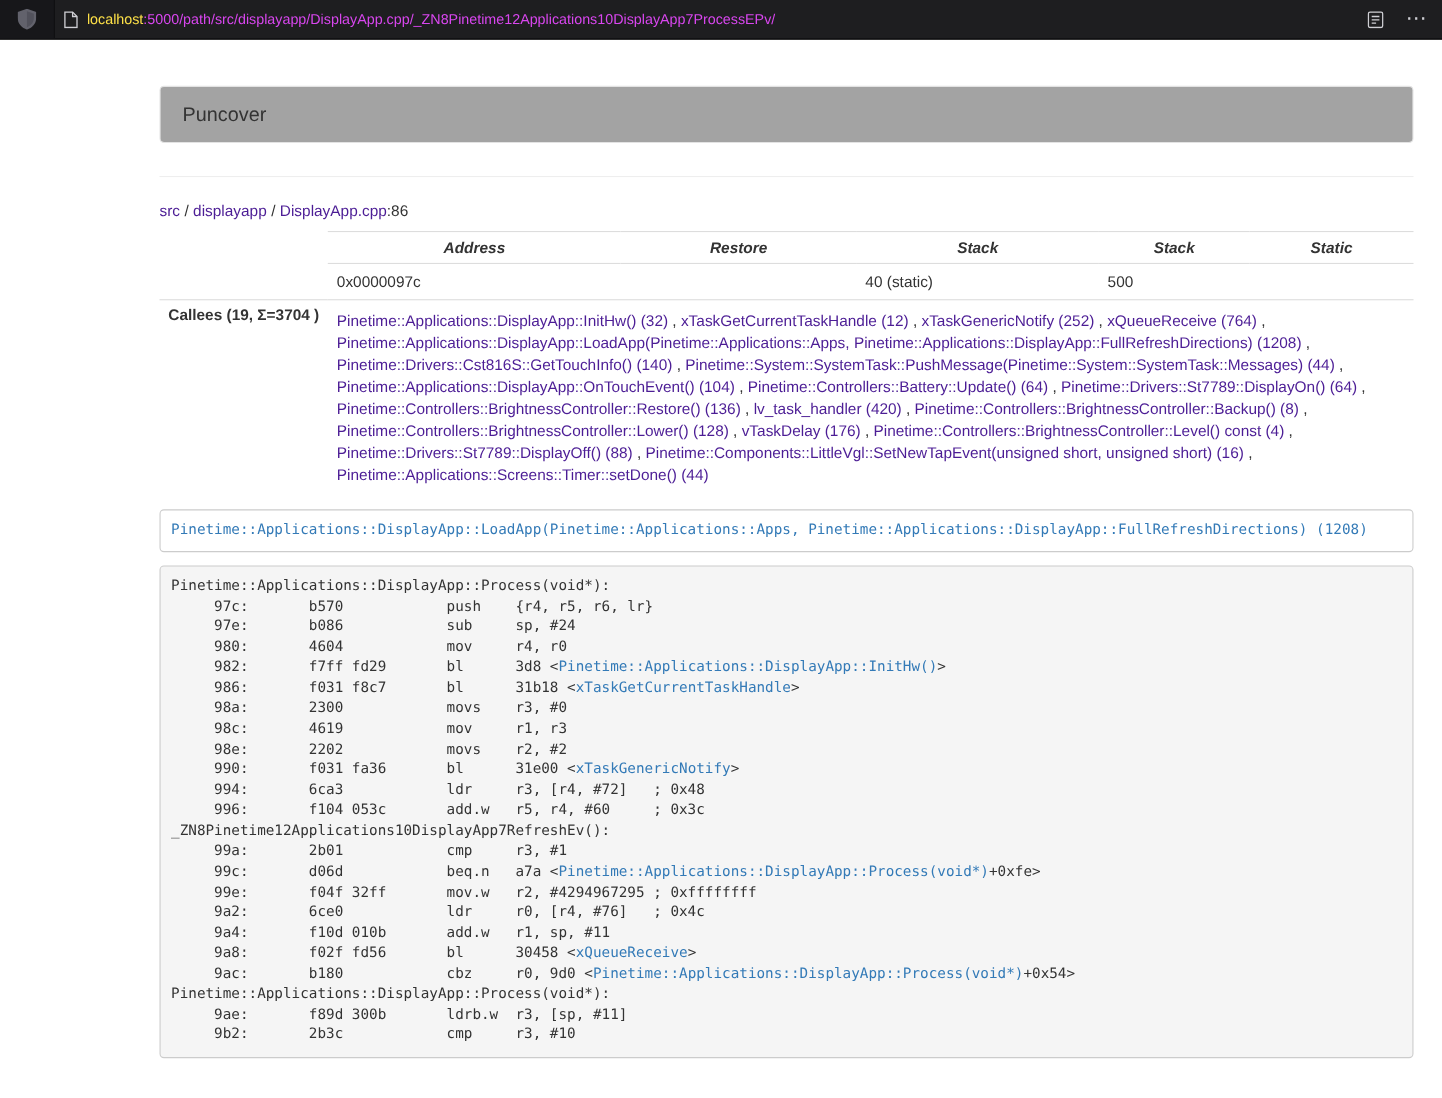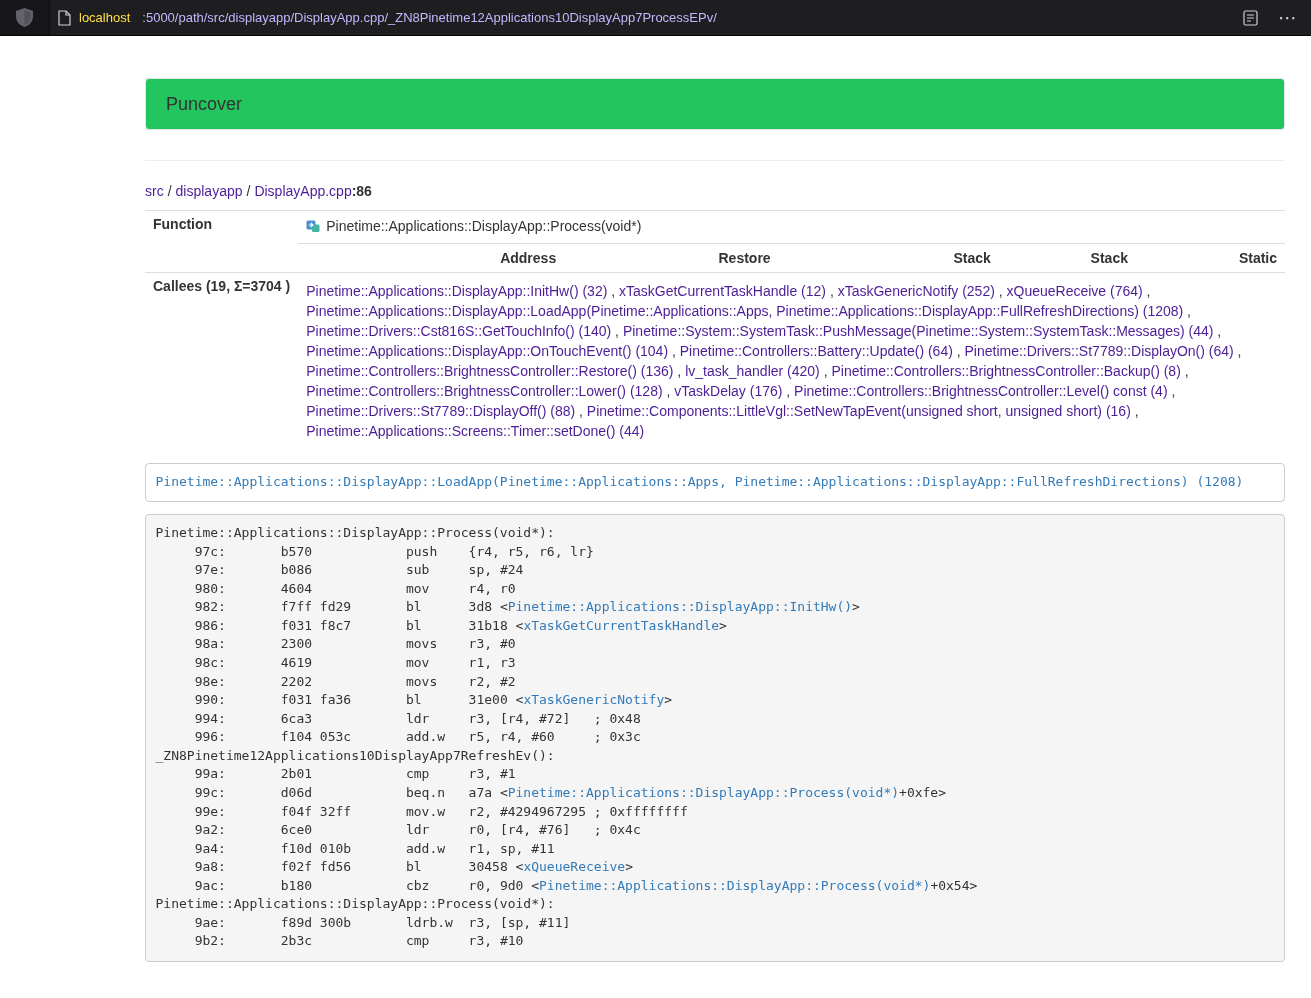--- a/index.html
+++ b/index.html
@@ -18,52 +18,52 @@
     border-bottom: 1px solid #050506;
   }
   .shield-box {
     width: 50px; height: 35px; background: #17171a;
     display: flex; align-items: center; justify-content: center;
     border-right: 1px solid #101012;
   }
   .page-icon-wrap { margin-left: 8px; display: flex; align-items: center; }
   .url { font-size: 13px; margin-left: 8px; white-space: nowrap; overflow: hidden; }
   .url .host { color: #fde047; }
-  .url .path { color: #c4b5fd; padding-left: 12px; }
+  .url .path { color: #d946ef; }
   .topbar-right { margin-left: auto; display: flex; align-items: center; gap: 20px; padding-right: 14px; }
   .tb-dots { color: #cfcfd4; font-size: 19px; line-height: 1; user-select: none; }
   .tb-icon { display: flex; align-items: center; }
 
   
   .container { margin-left: 145px; width: 1140px; }
 
   .well {
-    margin-top: 42px; background: #22c55e; border: 1px solid #e3e3e3;
+    margin-top: 42px; background: #a3a3a3; border: 1px solid #e3e3e3;
     border-radius: 4px; padding: 15px 20px;
   }
   .well h1 { margin: 0; font-size: 18px; line-height: 20px; font-weight: 400; color: #333; }
 
   hr.divider { border: 0; border-top: 1px solid #eee; margin: 30px 0 0 0; }
 
   .breadcrumb { margin-top: 20px; font-size: 14px; line-height: 20px; }
   .breadcrumb .sep { color: #333; padding: 0 4px; }
-  .breadcrumb .line-no { color: #333; font-weight: bold; }
+  .breadcrumb .line-no { color: #333; }
 
   
   table.fn-table { width: 100%; border-collapse: collapse; margin-top: 9px; font-size: 14px; }
   table.fn-table tr.bt > th, table.fn-table tr.bt > td { border-top: 1px solid #ddd; }
   th.label-col {
     width: 146px; text-align: left; vertical-align: top;
     font-weight: bold; padding: 5px 8px; white-space: nowrap;
   }
   td.cell { padding: 5px 8px; vertical-align: top; line-height: 20px; }
   td.nested-cell { padding: 0; vertical-align: top; }
   table.nested { width: 100%; border-collapse: collapse; font-size: 14px; }
   table.nested tr.bt > th, table.nested tr.bt > td { border-top: 1px solid #ddd; }
-  table.nested th { text-align: right; font-weight: bold; padding: 4px 8px; line-height: 20px; }
+  table.nested th { text-align: center; font-weight: bold; padding: 4px 8px; line-height: 20px; font-style: italic; }
   table.nested td { padding: 6px 8px; line-height: 20px; }
   .col-address { width: 268px; } .col-remarks { width: 216px; }
   .col-stack { width: 222px; } .col-code { width: 138px; } .col-static { width: 150px; margin-left: 23px; }
 
   .fn-icon { display: inline-block; vertical-align: -2px; margin-right: 6px; }
   .callees-cell { padding: 8px; line-height: 20px; margin-top: 18px; }
 
   
   pre.hl-pre {
     margin: 14px 0 0 0; padding: 9px 9.5px;
@@ -115,43 +115,38 @@
   </div>
 
   <hr class="divider">
 
   <div class="breadcrumb">
     <a href="#">src</a><span class="sep">/</span><a href="#">displayapp</a><span class="sep">/</span><a href="#">DisplayApp.cpp</a><span class="line-no">:86</span>
   </div>
 
   <table class="fn-table">
     <tbody>
-        <tr class="bt">
-      <th class="label-col">Function</th>
-      <td class="cell">
-        <span class="fn-icon">
-          <svg width="14" height="14" viewBox="0 0 14 14">
-            <rect x="0.5" y="1.5" width="9" height="9" rx="1.5" fill="#4f8fd0"></rect>
-            <rect x="6" y="5.5" width="7.5" height="7.5" rx="1.5" fill="#43b3a4"></rect>
-            <path d="M2.8 6 h4 M4.8 4 l2 2 -2 2" stroke="#ffffff" stroke-width="1.2" fill="none"></path>
-          </svg>
-        </span><span>Pinetime::Applications::DisplayApp::Process(void*)</span>
-      </td>
-    </tr>
     <tr>
       <th class="label-col"></th>
       <td class="nested-cell">
         <table class="nested">
           <tbody>
                 <tr class="bt">
             <th class="col-address">Address</th>
             <th class="col-remarks">Restore</th>
             <th class="col-stack">Stack</th>
             <th class="col-code">Stack</th>
             <th class="col-static">Static</th>
+          </tr>
+          <tr class="bt">
+            <td>0x0000097c</td>
+            <td></td>
+            <td>40 (static)</td>
+            <td>500</td>
+            <td></td>
           </tr>
         </tbody>
             </table>
       </td>
     </tr>
     <tr class="bt">
       <th class="label-col">Callees (19, Σ=3704 )</th>
       <td class="callees-cell"><a href="#">Pinetime::Applications::DisplayApp::InitHw() (32)</a><span> , </span><a href="#">xTaskGetCurrentTaskHandle (12)</a><span> , </span><a href="#">xTaskGenericNotify (252)</a><span> , </span><a href="#">xQueueReceive (764)</a><span> , </span><a href="#">Pinetime::Applications::DisplayApp::LoadApp(Pinetime::Applications::Apps, Pinetime::Applications::DisplayApp::FullRefreshDirections) (1208)</a><span> , </span><a href="#">Pinetime::Drivers::Cst816S::GetTouchInfo() (140)</a><span> , </span><a href="#">Pinetime::System::SystemTask::PushMessage(Pinetime::System::SystemTask::Messages) (44)</a><span> , </span><a href="#">Pinetime::Applications::DisplayApp::OnTouchEvent() (104)</a><span> , </span><a href="#">Pinetime::Controllers::Battery::Update() (64)</a><span> , </span><a href="#">Pinetime::Drivers::St7789::DisplayOn() (64)</a><span> , </span><a href="#">Pinetime::Controllers::BrightnessController::Restore() (136)</a><span> , </span><a href="#">lv_task_handler (420)</a><span> , </span><a href="#">Pinetime::Controllers::BrightnessController::Backup() (8)</a><span> , </span><a href="#">Pinetime::Controllers::BrightnessController::Lower() (128)</a><span> , </span><a href="#">vTaskDelay (176)</a><span> , </span><a href="#">Pinetime::Controllers::BrightnessController::Level() const (4)</a><span> , </span><a href="#">Pinetime::Drivers::St7789::DisplayOff() (88)</a><span> , </span><a href="#">Pinetime::Components::LittleVgl::SetNewTapEvent(unsigned short, unsigned short) (16)</a><span> , </span><a href="#">Pinetime::Applications::Screens::Timer::setDone() (44)</a></td>
     </tr>
   </tbody>

